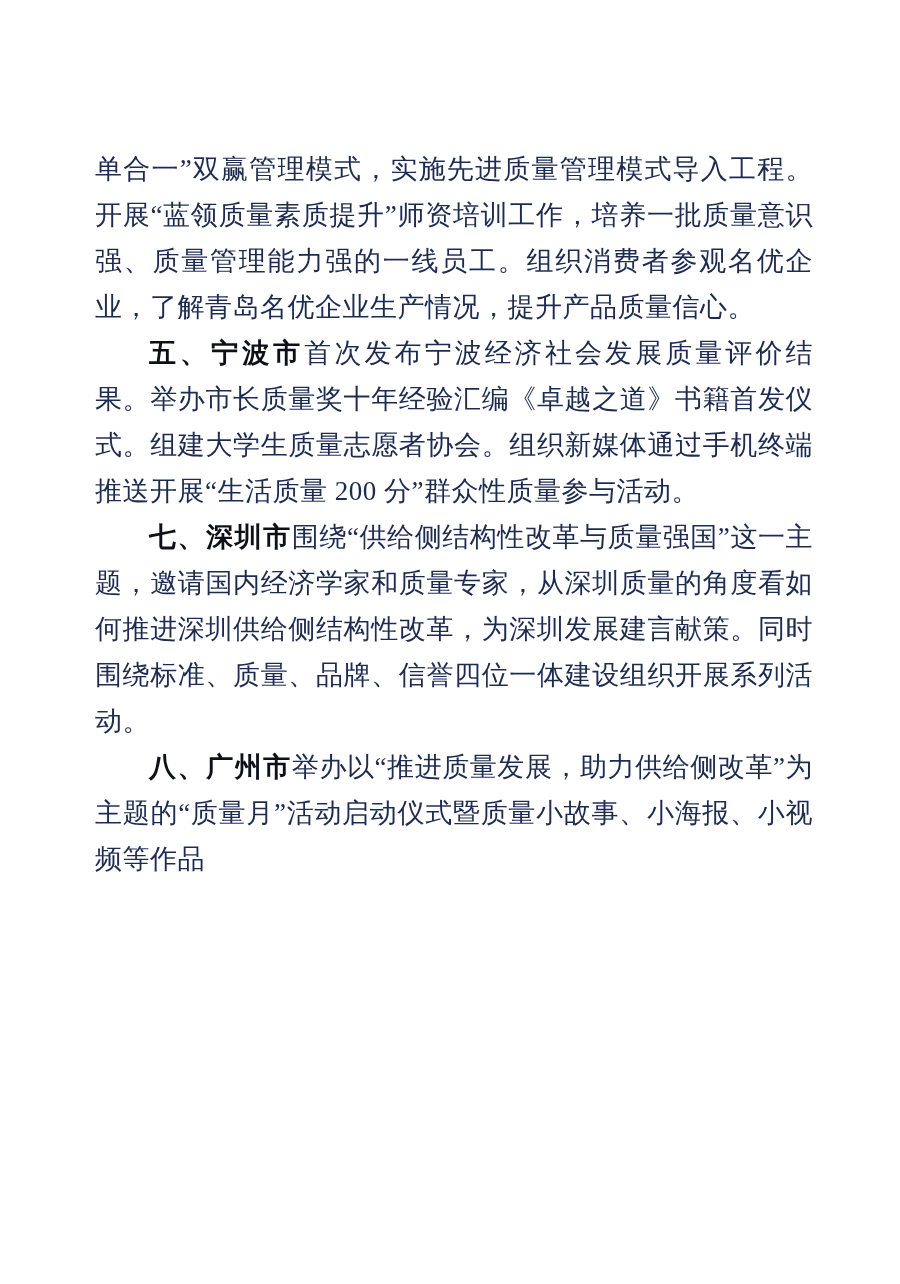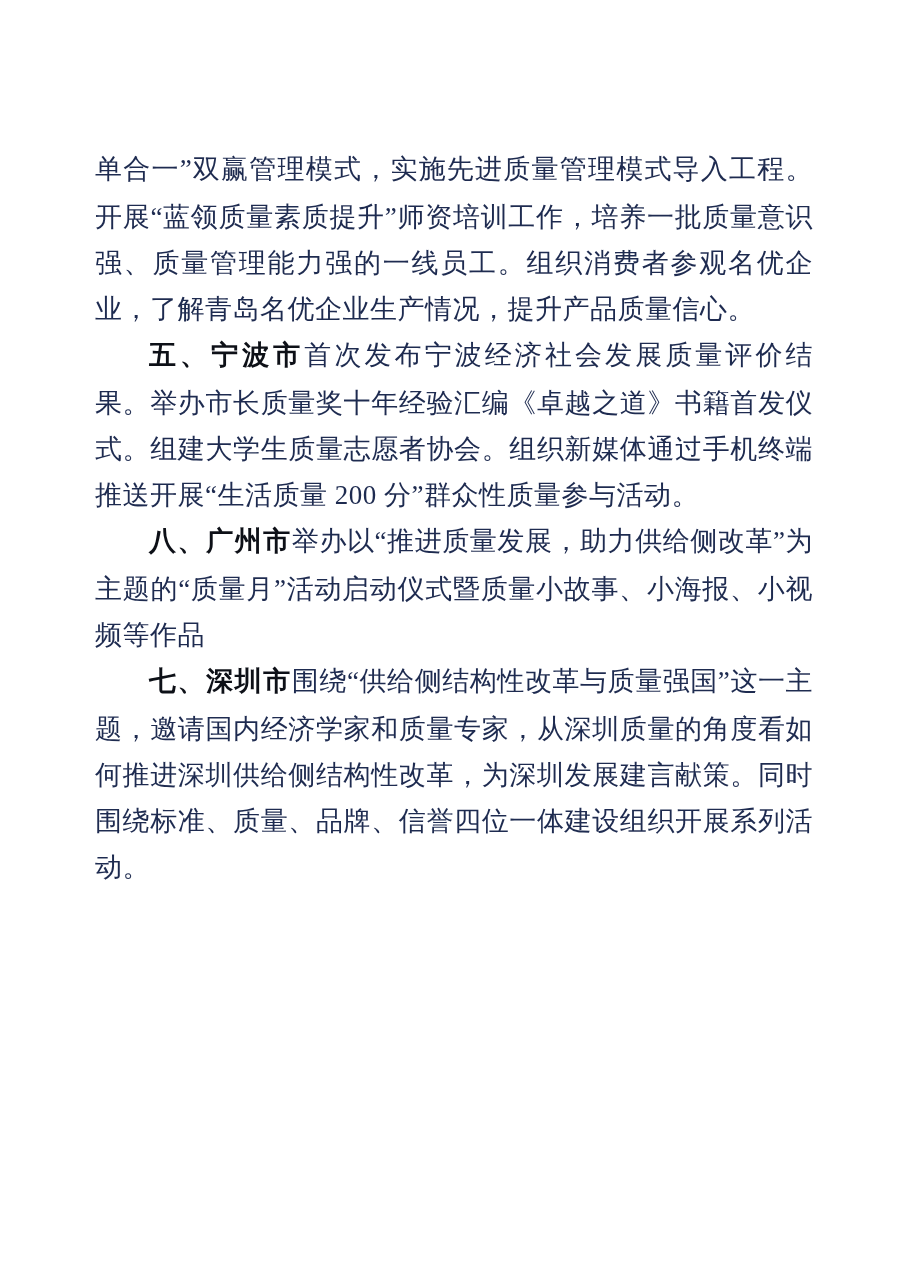--- a/index.html
+++ b/index.html
@@ -31,21 +31,21 @@
     margin: 0;
     padding: 0;
     text-indent: 54px;
   }
   .para.no-indent {
     text-indent: 0;
   }
   .lead {
     font-weight: bold;
     color: #0d1017;
-    font-family: Liberation Mono, monospace;
+    font-family: Liberation Serif, serif;
     letter-spacing: 1.5px;
   }
   .footer {
     position: absolute;
     left: 97px;
     top: 1166px;
     font-size: 26px;
     line-height: 32px;
     color: #25365c;
     letter-spacing: 3px;
@@ -57,23 +57,23 @@
 
 <div class="page">
 
   <div class="body-text">
 
     <p class="para no-indent"><span class="lead"></span><span>单合一”双赢管理模式，实施先进质量管理模式导入工程。开展“蓝领质量素质提升”师资培训工作，培养一批质量意识强、质量管理能力强的一线员工。组织消费者参观名优企业，了解青岛名优企业生产情况，提升产品质量信心。</span></p>
 
     <p class="para"><span class="lead">五、宁波市</span><span>首次发布宁波经济社会发展质量评价结果。举办市长质量奖十年经验汇编《卓越之道》书籍首发仪式。组建大学生质量志愿者协会。组织新媒体通过手机终端推送开展“生活质量 200 分”群众性质量参与活动。</span></p>
 
 
+    <p class="para"><span class="lead">七、深圳市</span><span>围绕“供给侧结构性改革与质量强国”这一主题，邀请国内经济学家和质量专家，从深圳质量的角度看如何推进深圳供给侧结构性改革，为深圳发展建言献策。同时围绕标准、质量、品牌、信誉四位一体建设组织开展系列活动。</span></p>
+
     <p class="para"><span class="lead">八、广州市</span><span>举办以“推进质量发展，助力供给侧改革”为主题的“质量月”活动启动仪式暨质量小故事、小海报、小视频等作品</span></p>
-
-    <p class="para"><span class="lead">七、深圳市</span><span>围绕“供给侧结构性改革与质量强国”这一主题，邀请国内经济学家和质量专家，从深圳质量的角度看如何推进深圳供给侧结构性改革，为深圳发展建言献策。同时围绕标准、质量、品牌、信誉四位一体建设组织开展系列活动。</span></p>
 
   </div>
 
   <div class="footer">
     <span>— 28 —</span>
   </div>
 
 </div>
 
 </body></html>

